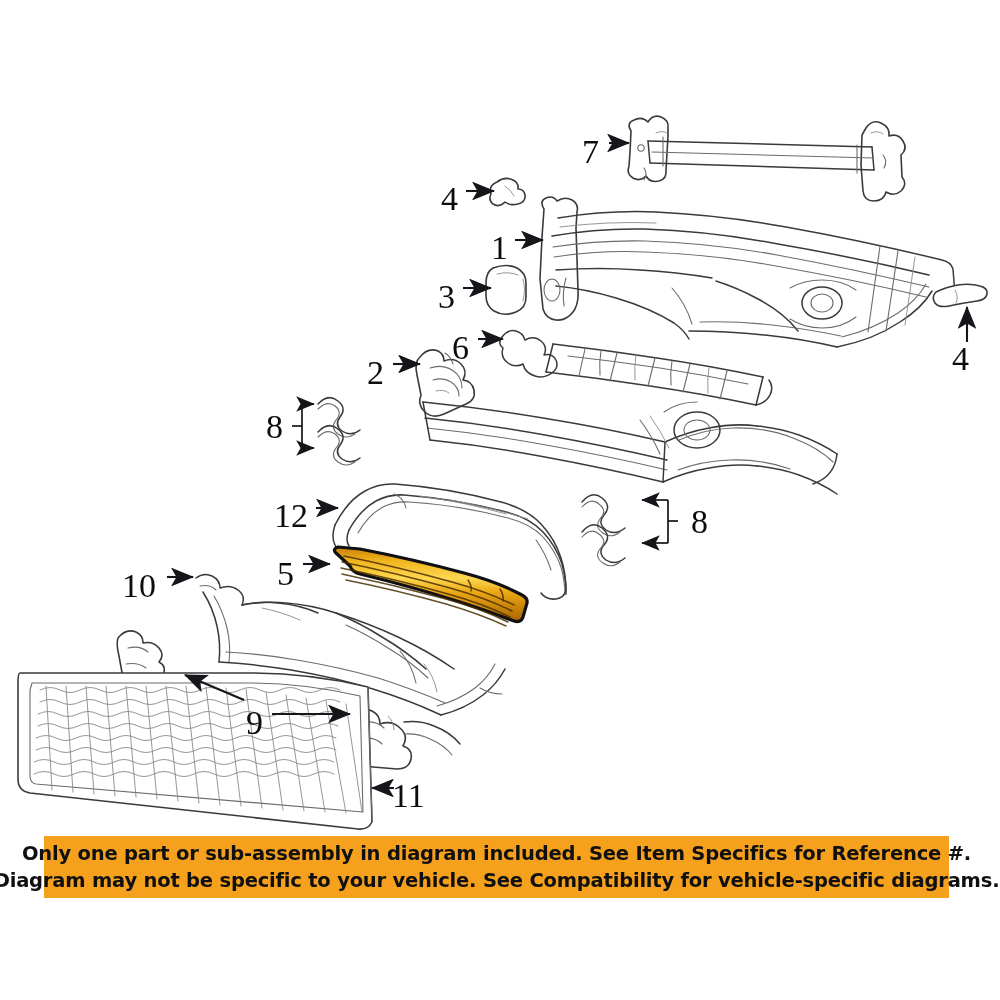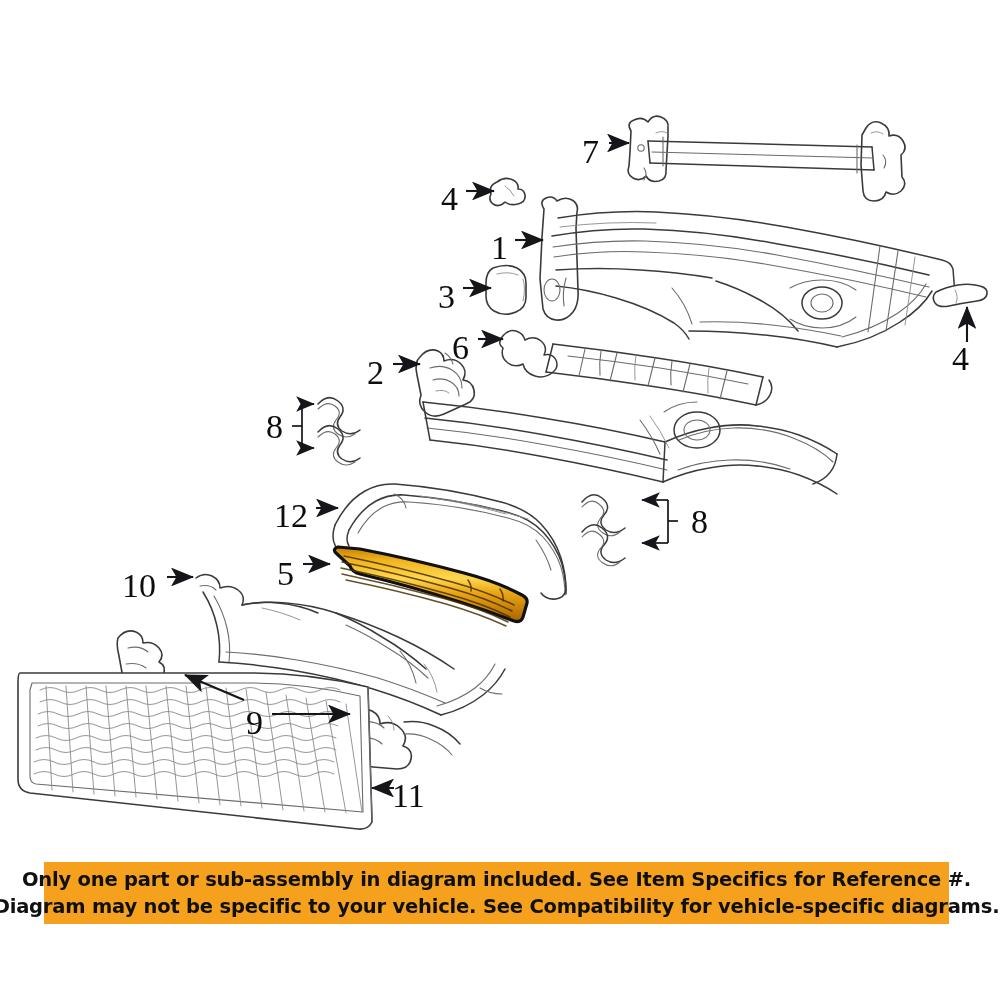--- a/index.html
+++ b/index.html
@@ -92,21 +92,20 @@
     top: 836px;
     width: 905px;
     height: 62px;
     background: #f5a11e;
     display: flex;
     flex-direction: column;
     align-items: center;
     justify-content: center;
     box-sizing: border-box;
     padding: 2px 6px;
-    margin-top: 26px;
   }
   .notice-line {
     font-family: "DejaVu Sans", sans-serif;
     font-weight: bold;
     font-size: 19.5px;
     line-height: 27px;
     color: #101010;
     white-space: nowrap;
     letter-spacing: -0.2px;
   }

